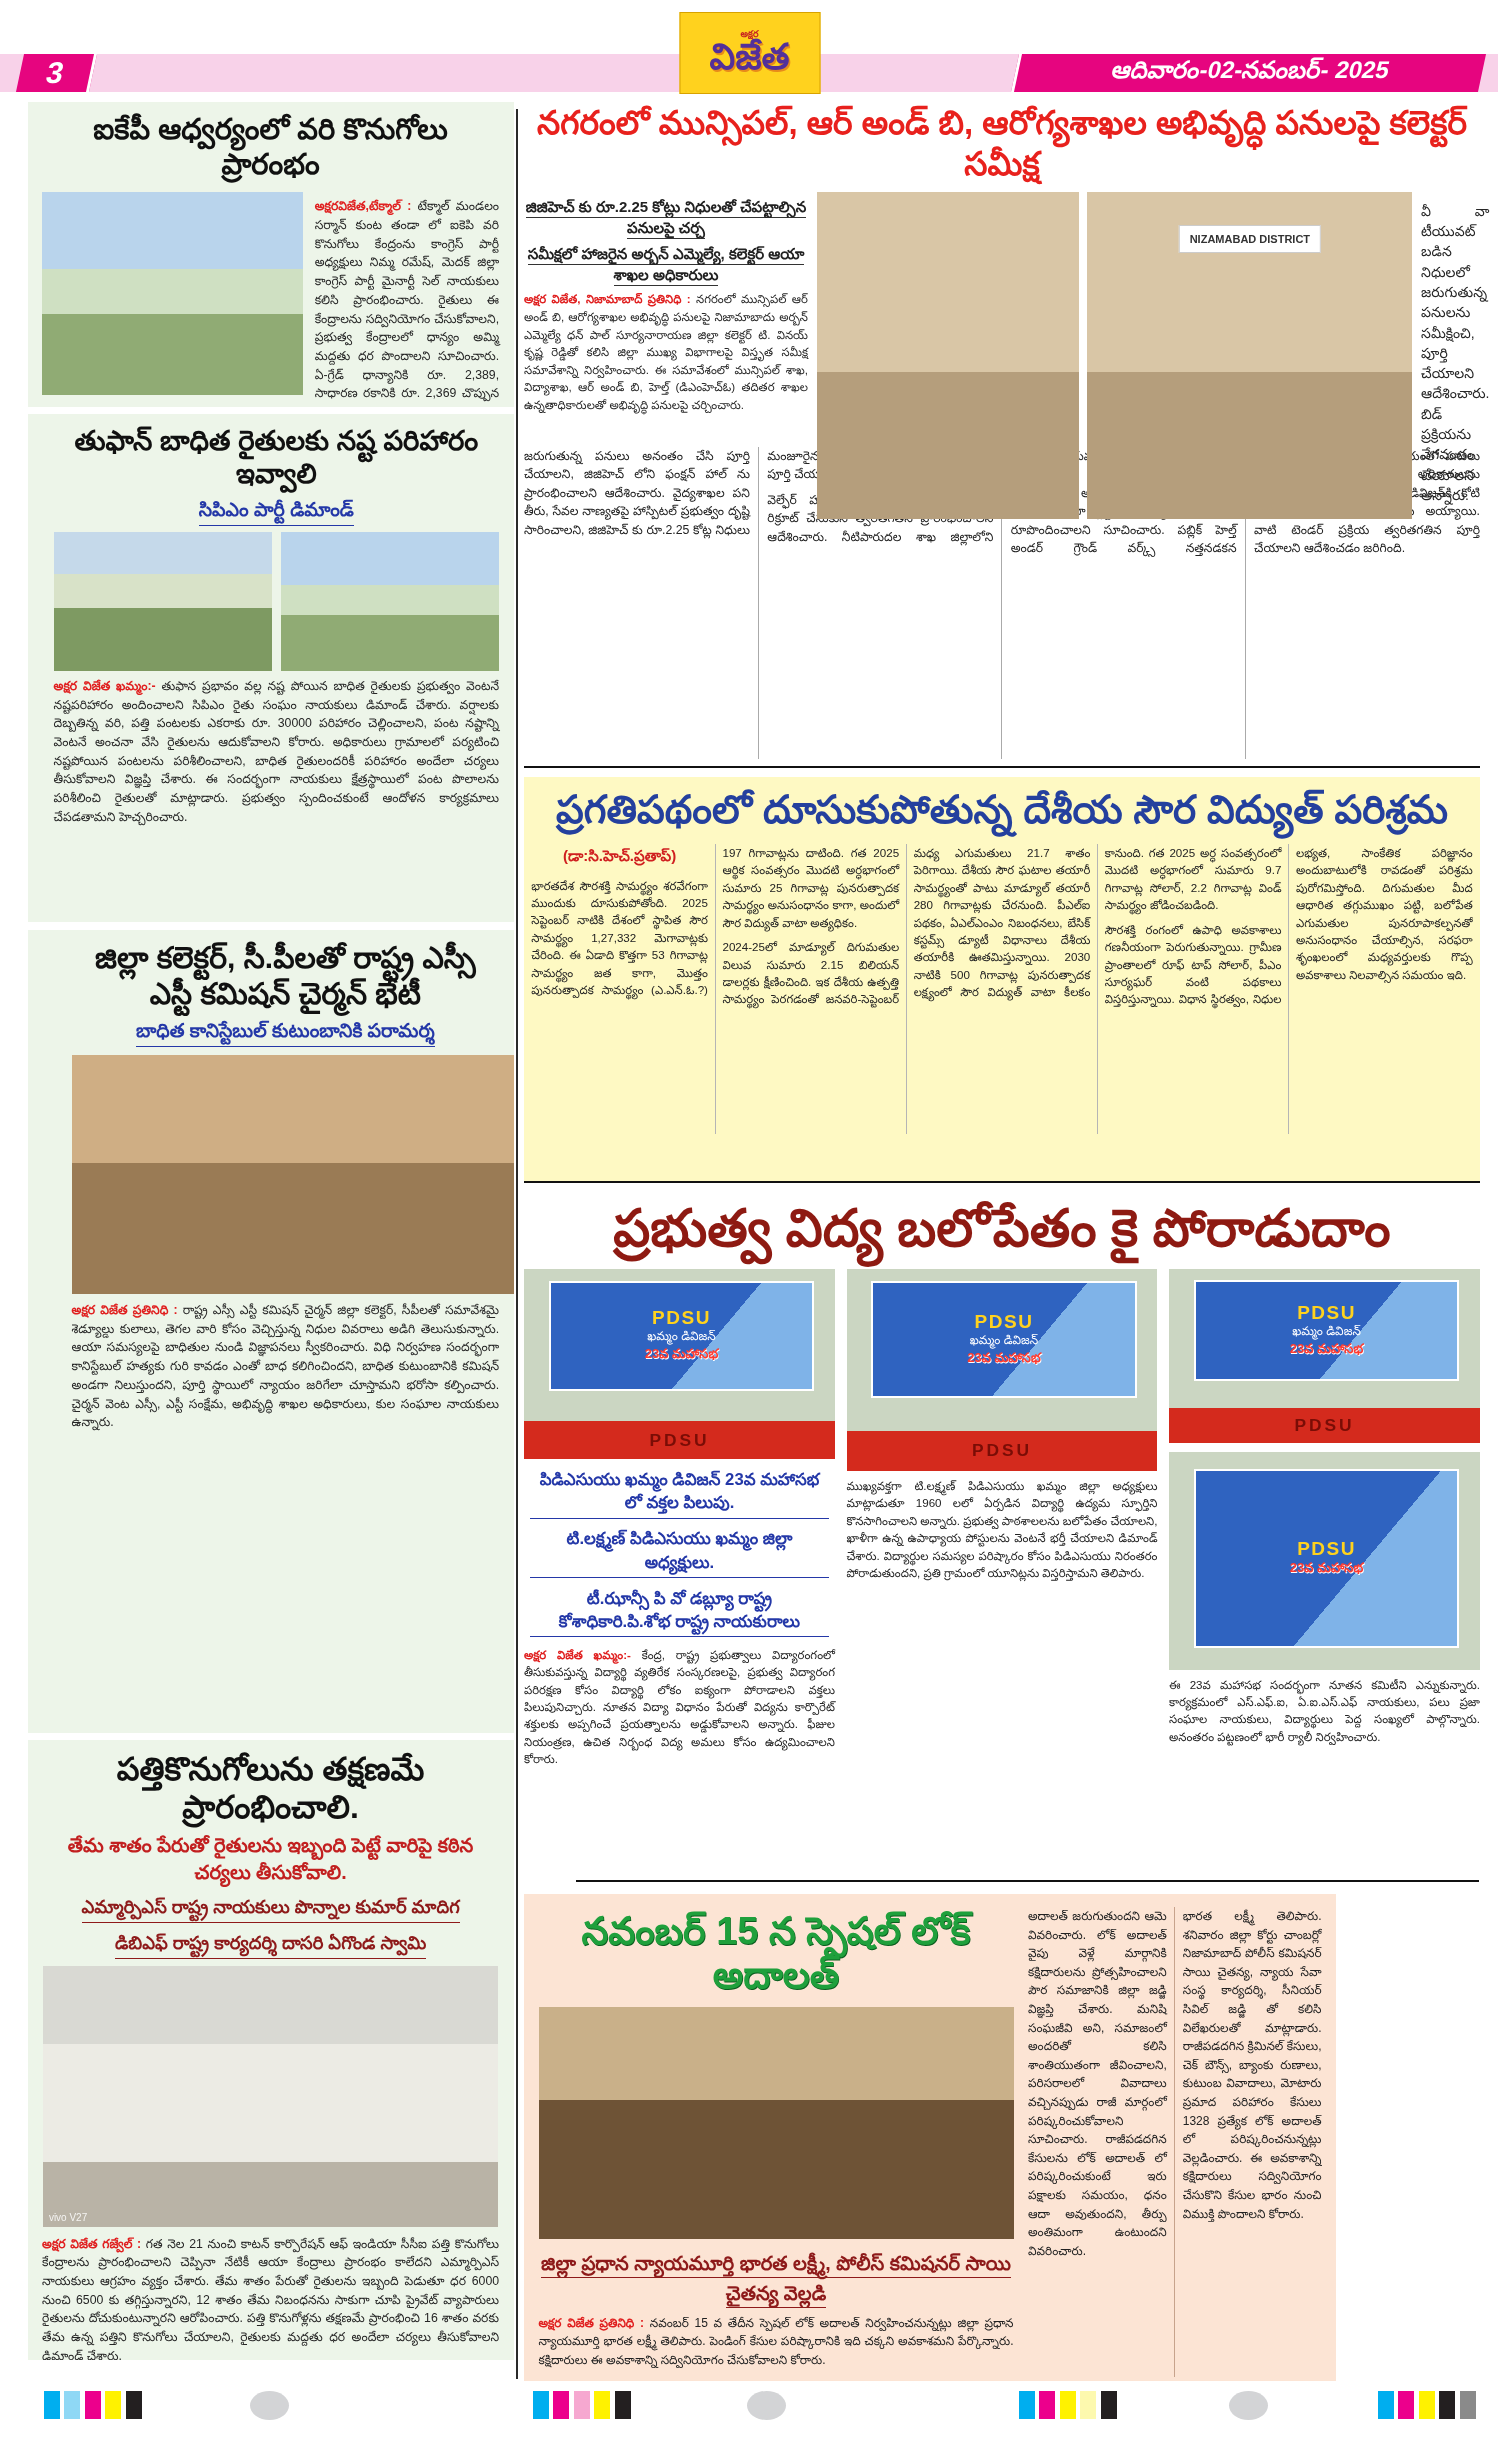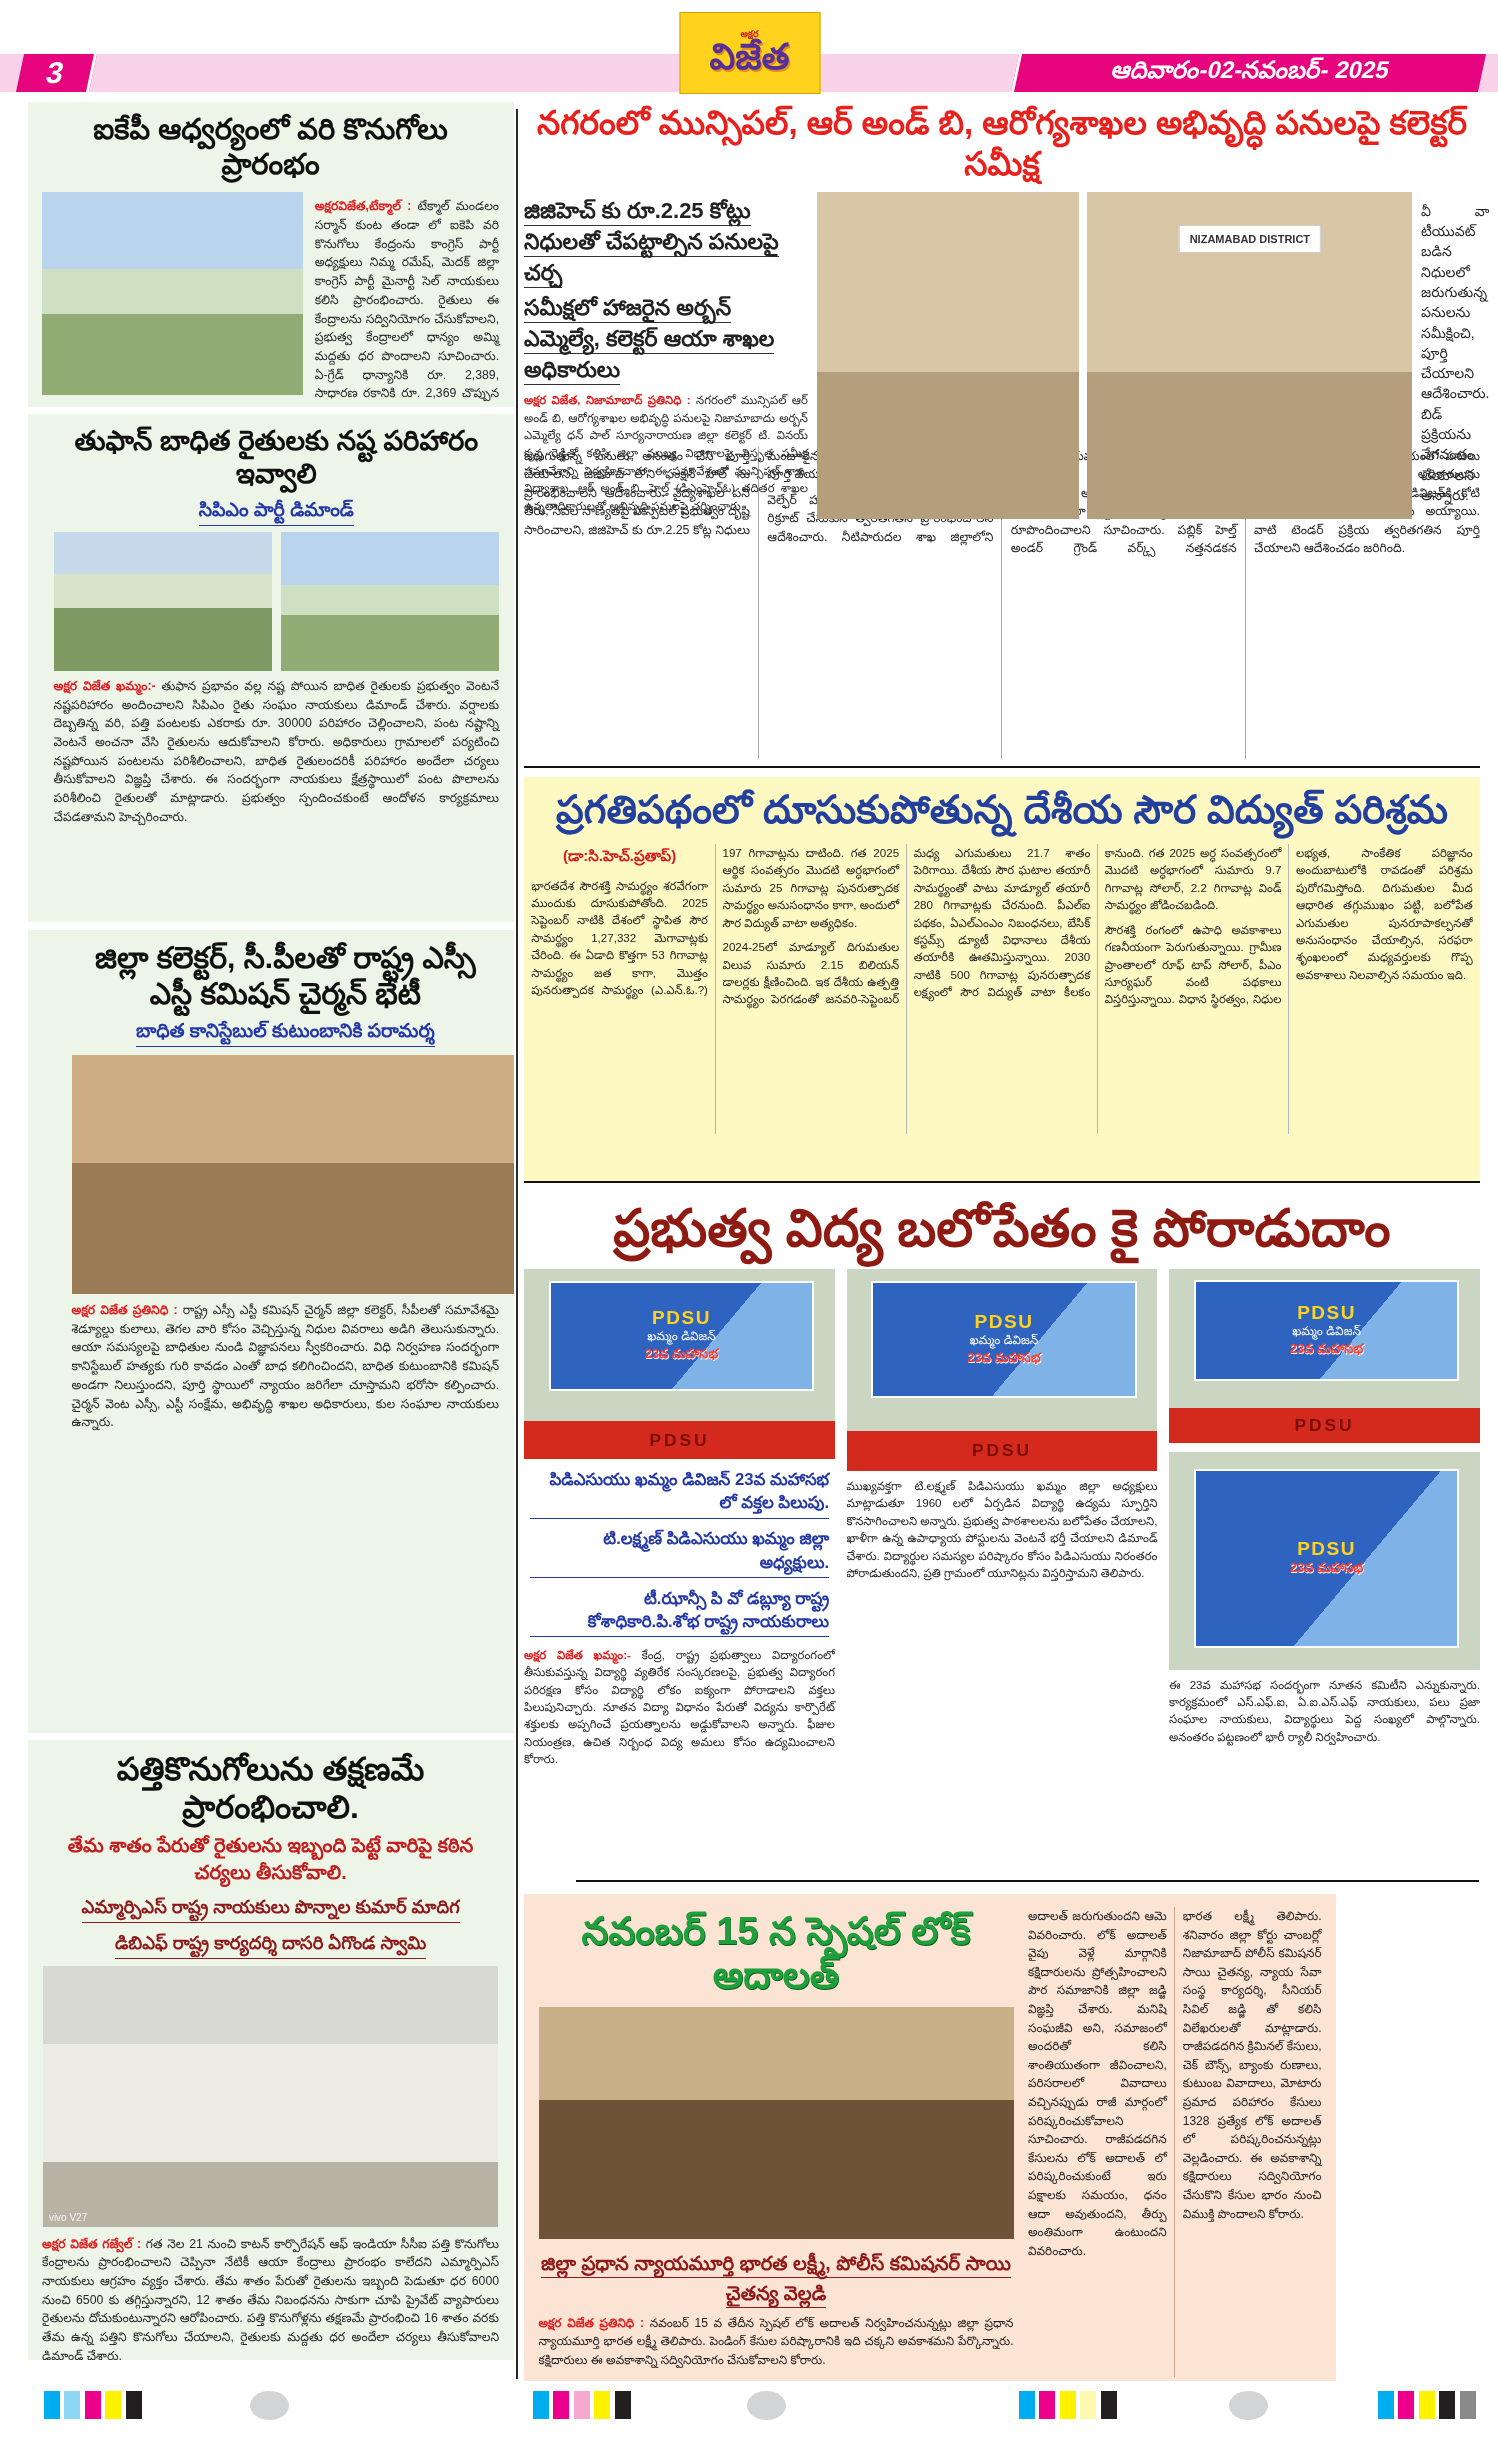--- a/index.html
+++ b/index.html
@@ -73,42 +73,42 @@
   .p3 .photo{width:455px;height:239px;margin:7.3px auto;}
   .p4{height:620px;}
   .p4 .hl{font-size:32px;}
   .p4 .photo{width:455px;height:261px;margin:7.3px auto;}
 
   
   .collector{position:absolute;left:524px;top:102px;width:956px;height:666px;
              border-bottom:2.2px solid #111;box-sizing:border-box;}
   .collector .hl-red{color:#e8211d;font-size:33px;font-weight:bold;text-align:center;line-height:1.25;}
   .col-row{display:grid;grid-template-columns:284px 262px 325px 1fr;gap:8.7px;height:245px;margin-top:7.3px;}
-  .sub-black{font-weight:bold;text-align:left;font-size:22px;line-height:1.4;margin:4.4px 0;}
+  .sub-black{font-weight:bold;text-align:center;font-size:15px;line-height:1.4;margin:4.4px 0;}
   .sub-black .ul{display:inline;border-bottom:1.5px solid #333;padding-bottom:2.2px;}
   .col-row .photo{height:100%;}
   .narrow-txt{font-size:14px;line-height:1.45;text-align:justify;color:#262626;margin-top:9px;}
   .col-lower{margin-top:10px;height:312px;columns:4;column-gap:17.4px;column-rule:0.7px solid #aaa;overflow:hidden;}
   .col-lower p{margin:0 0 7.3px;font-size:12.3px;line-height:1.5;text-align:justify;}
 
   
   .solar{position:absolute;left:524px;top:777px;width:956px;height:406px;background:#fef9c3;
          border-bottom:2.2px solid #111;box-sizing:border-box;padding:5.8px 7.3px;}
   .solar .hl-navy{color:#24409e;font-size:39px;font-weight:bold;text-align:center;line-height:1.2;margin:4.4px 0 10px;}
   .solar-byline{color:#d02020;font-weight:bold;font-size:15px;text-align:center;margin:2.9px 0 8.7px;}
   .solar-text{columns:5;column-gap:14.5px;column-rule:0.7px solid #b5b5b5;height:290px;overflow:hidden;}
   .solar-text p{margin:0 0 7.3px;font-size:11.6px;line-height:1.5;text-align:justify;}
 
   
   .pdsu{position:absolute;left:524px;top:1196px;width:956px;height:678px;box-sizing:border-box;}
   .pdsu .hl-maroon{color:#8e1a12;font-size:52px;font-weight:800;text-align:center;line-height:1.1;margin:4.4px 0 11.6px;}
   .pdsu-grid{display:grid;grid-template-columns:1fr 1fr 1fr;gap:11.6px;}
   .pdsu-grid .photo{width:100%;}
   .pdsu-grid .txt{font-size:11.6px;line-height:1.5;text-align:justify;margin-top:5.8px;}
-  .pdsu-sub{color:#2438a8;font-weight:bold;text-align:right;font-size:16.7px;line-height:1.4;margin:8.7px 5.8px;}
+  .pdsu-sub{color:#2438a8;font-weight:bold;text-align:center;font-size:16.7px;line-height:1.4;margin:8.7px 5.8px;}
   .pdsu-sub .ul{display:inline-block;border-bottom:1.5px solid #2438a8;padding-bottom:2.9px;}
 
   
   .lok{position:absolute;left:524px;top:1894px;width:812px;height:487px;background:#fce4d4;
        box-sizing:border-box;padding:13px 14.5px;}
   .lok-grid{display:grid;grid-template-columns:475px 1fr;gap:14.5px;height:100%;}
   .lok .hl-green{color:#1fa03c;font-size:38px;font-weight:800;line-height:1.15;text-align:center;
                  text-shadow:0.7px 0.7px 0 #0a5c1e;margin:2.9px 0 10px;}
   .lok .photo{width:100%;height:232px;}
   .lok-sub{color:#8e1a1a;font-weight:bold;text-align:center;font-size:19.6px;line-height:1.5;margin:10px 0 5.8px;}

